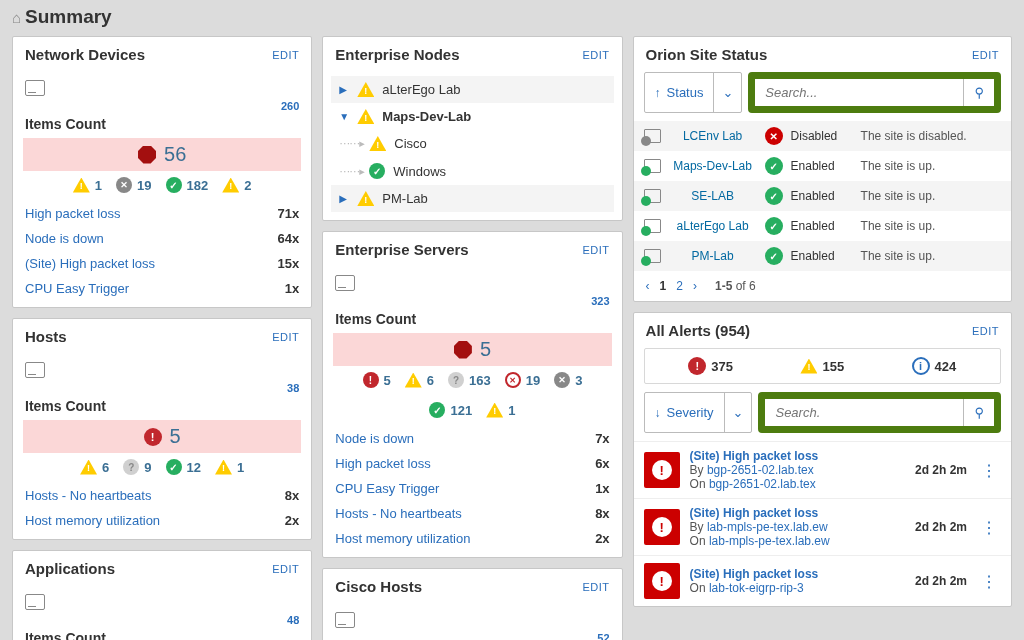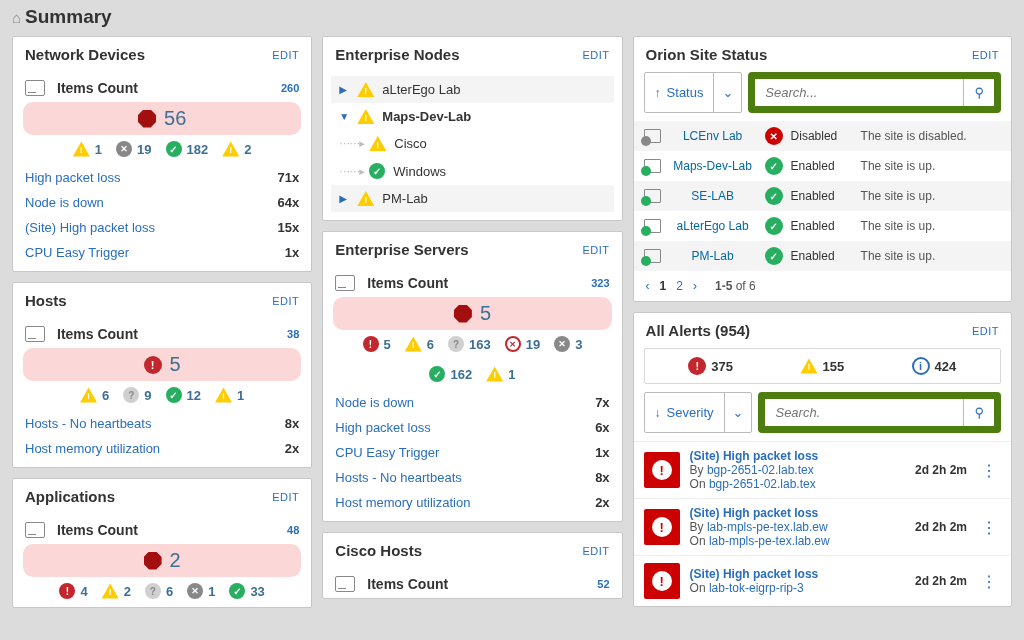--- a/index.html
+++ b/index.html
@@ -7,26 +7,26 @@
 .container { padding: 6px 12px 12px 12px; }
 .page-title { font-size: 19px; font-weight: 700; color: #333; margin-bottom: 8px; display: flex; align-items: center; gap: 4px; }
 .page-title .home-icon { font-size: 15px; color: #888; }
 .cols { display: flex; gap: 10px; }
 .col { flex: 1; display: flex; flex-direction: column; gap: 10px; }
 .panel { background: #fff; border: 1px solid #c7c7c7; border-radius: 2px; }
 .panel-hdr { display: flex; justify-content: space-between; align-items: center; padding: 9px 12px; }
 .panel-hdr h2 { font-size: 15px; font-weight: 700; color: #333; }
 .edit-link { font-size: 11px; color: #2a6ebb; cursor: pointer; letter-spacing: 0.5px; }
 .items-row { display: flex; align-items: center; justify-content: space-between; padding: 8px 12px 6px 12px; }
-.items-left { display: flex; align-items: flex-start; gap: 12px; }
+.items-left { display: flex; align-items: flex-start; gap: 20px; flex-direction: column; }
 .items-label { font-weight: 700; font-size: 14px; color: #333; }
 .items-count { font-weight: 700; color: #2a6ebb; font-size: 11px; }
 .server-icon { width: 20px; height: 16px; border: 1.5px solid #888; border-radius: 2px; position: relative; display: inline-block; }
 .server-icon::after { content: ""; position: absolute; bottom: 2px; left: 2px; width: 8px; height: 1.5px; background: #888; }
-.pink-band { background: #fbd7d7; padding: 5px 12px; margin: 0 10px; display: flex; align-items: center; justify-content: center; gap: 8px; border-radius: 10px; }
+.pink-band { background: #fbd7d7; padding: 5px 12px; margin: 0 10px; display: flex; align-items: center; justify-content: center; gap: 8px; }
 .pink-band .big-num { font-size: 20px; color: #3b6f94; }
 .stat-icons { display: flex; flex-wrap: wrap; justify-content: center; gap: 14px; padding: 6px 12px 8px 12px; }
 .stat-item { display: flex; align-items: center; gap: 5px; font-size: 13px; font-weight: 600; color: #3b6f94; }
 .list-row { display: flex; justify-content: space-between; padding: 5px 12px; font-size: 13px; }
 .list-row .lbl { color: #2a6ebb; cursor: pointer; }
 .list-row .cnt { color: #333; font-weight: 600; }
 
 .ic { width: 16px; height: 16px; border-radius: 50%; display: inline-flex; align-items: center; justify-content: center; font-size: 10px; font-weight: 700; color: #fff; flex-shrink: 0; }
 .ic-lg { width: 18px; height: 18px; font-size: 11px; }
 .ic-warn { background: #ffcc00; color: #fff; border-radius: 0; clip-path: polygon(50% 0, 100% 100%, 0 100%); width: 17px; height: 15px; }
@@ -307,21 +307,21 @@
             <span class="stat-item">
               <span class="ic ic-red-x"></span>
               <span>19</span>
             </span>
             <span class="stat-item">
               <span class="ic ic-gray-x"></span>
               <span>3</span>
             </span>
             <span class="stat-item">
               <span class="ic ic-green"></span>
-              <span>162</span>
+              <span>121</span>
             </span>
             <span class="stat-item">
               <span class="ic ic-warn"></span>
               <span>1</span>
             </span>
           </div>
         <div>
             <div class="list-row">
               <span class="lbl">Node is down</span>
               <span class="cnt">7x</span>

